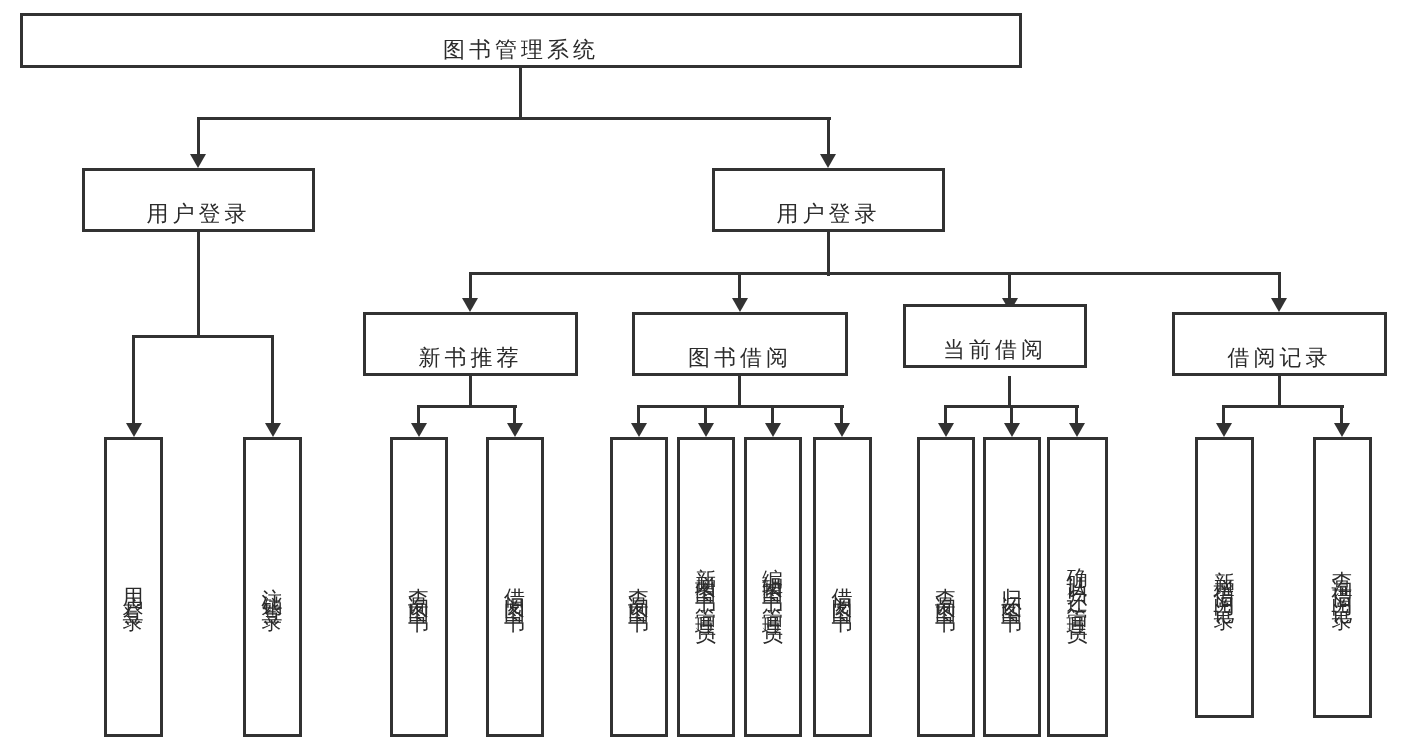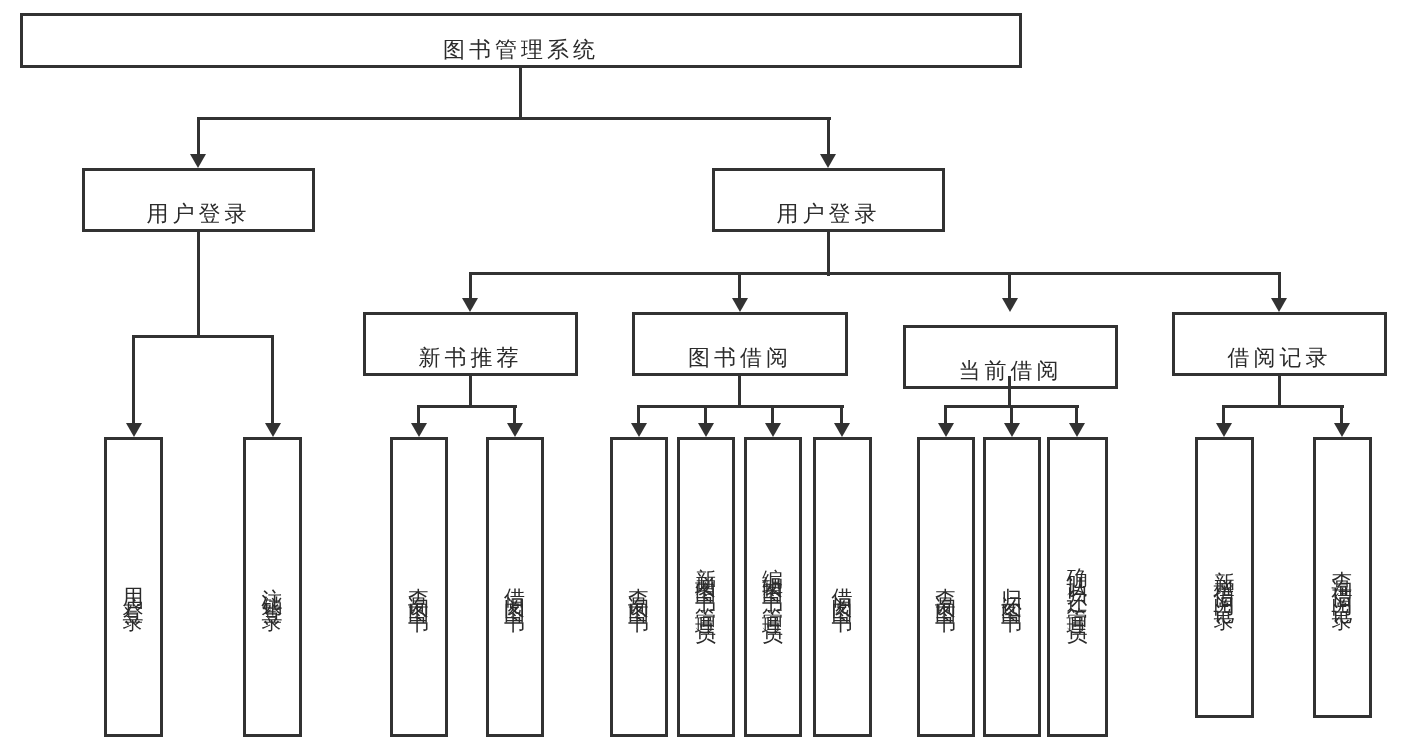--- a/index.html
+++ b/index.html
@@ -96,21 +96,21 @@
   <div class="arr" style="left:732px;top:298px"></div>
   <div class="arr" style="left:1002px;top:298px"></div>
   <div class="arr" style="left:1271px;top:298px"></div>
 
   <div class="node" style="left:363px;top:312px;width:215px;height:64px">
     <span class="hlabel">新书推荐</span>
   </div>
   <div class="node" style="left:632px;top:312px;width:216px;height:64px">
     <span class="hlabel">图书借阅</span>
   </div>
-  <div class="node" style="left:903px;top:325px;width:215px;height:64px">
+  <div class="node" style="left:903px;top:304px;width:184px;height:64px">
     <span class="hlabel">当前借阅</span>
   </div>
   <div class="node" style="left:1172px;top:312px;width:215px;height:64px">
     <span class="hlabel">借阅记录</span>
   </div>
 
   <div class="line" style="left:469px;top:376px;width:3px;height:32px"></div>
   <div class="line" style="left:417px;top:405px;width:100px;height:3px"></div>
   <div class="line" style="left:417px;top:405px;width:3px;height:20px"></div>
   <div class="line" style="left:513px;top:405px;width:3px;height:20px"></div>

